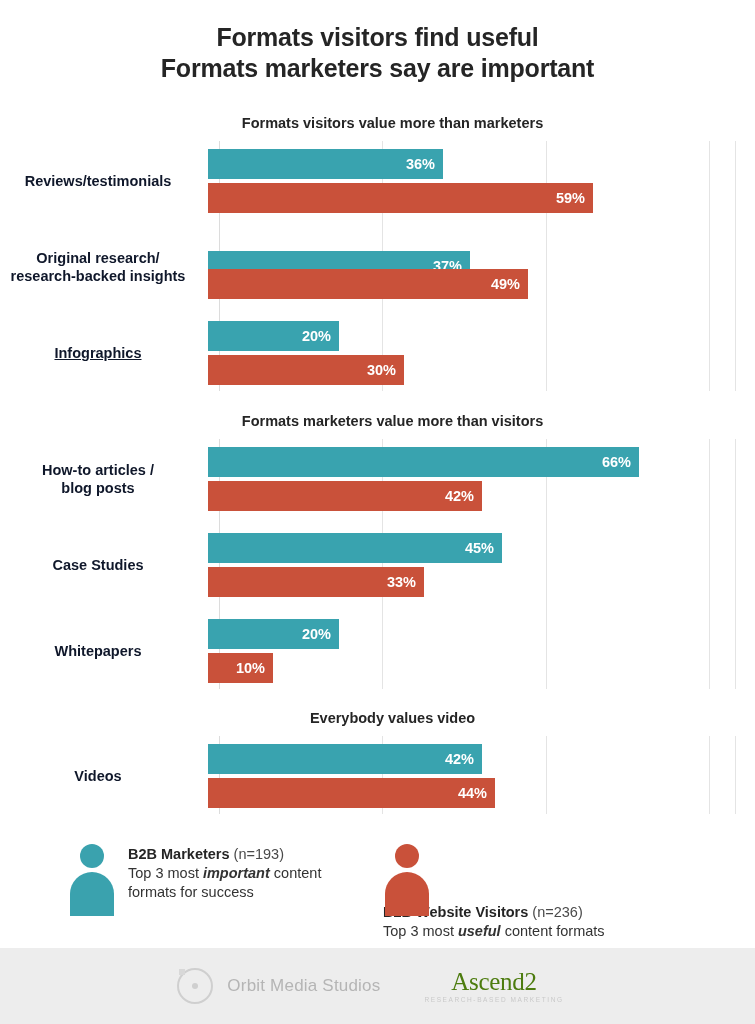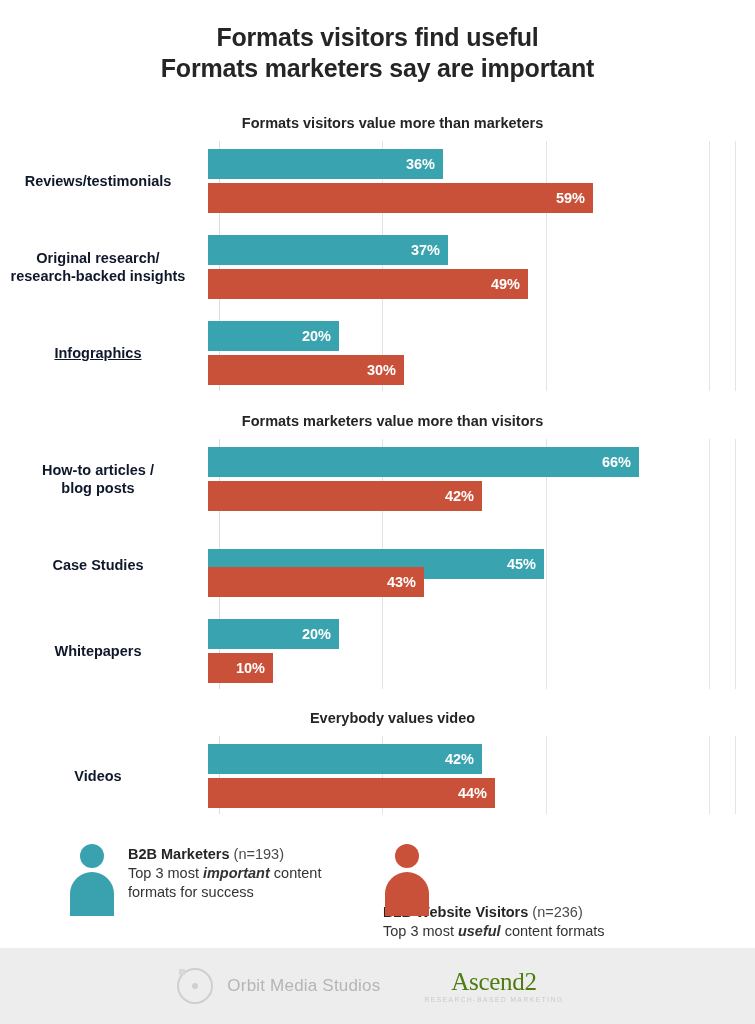--- a/index.html
+++ b/index.html
@@ -262,21 +262,21 @@
               <span class="bar-value">59%</span>
             </div>
           </div>
         </div>
         <div class="row" style="top: 94px; height: 64px;">
           <div class="row-label" style="width: 208px;">
             <div>Original research/</div>
             <div>research-backed insights</div>
           </div>
           <div class="bars" style="height: 64px;">
-            <div class="bar teal" style="width: 240px; top: 0px;">
+            <div class="bar teal" style="width: 262px; top: 16px;">
               <span class="bar-value">37%</span>
             </div>
             <div class="bar red" style="width: 320px; top: 34px;">
               <span class="bar-value">49%</span>
             </div>
           </div>
         </div>
         <div class="row" style="top: 180px; height: 64px;">
           <div class="row-label" style="width: 208px; text-decoration: underline;">
             <div>Infographics</div>
@@ -314,25 +314,25 @@
             <div class="bar red" style="width: 274px; top: 34px;">
               <span class="bar-value">42%</span>
             </div>
           </div>
         </div>
         <div class="row" style="top: 94px; height: 64px;">
           <div class="row-label" style="width: 208px;">
             <div>Case Studies</div>
           </div>
           <div class="bars" style="height: 64px;">
-            <div class="bar teal" style="width: 336px; top: 16px;">
+            <div class="bar teal" style="width: 294px; top: 0px;">
               <span class="bar-value">45%</span>
             </div>
             <div class="bar red" style="width: 216px; top: 34px;">
-              <span class="bar-value">43%</span>
+              <span class="bar-value">33%</span>
             </div>
           </div>
         </div>
         <div class="row" style="top: 180px; height: 64px;">
           <div class="row-label" style="width: 208px;">
             <div>Whitepapers</div>
           </div>
           <div class="bars" style="height: 64px;">
             <div class="bar teal" style="width: 131px; top: 0px;">
               <span class="bar-value">20%</span>

